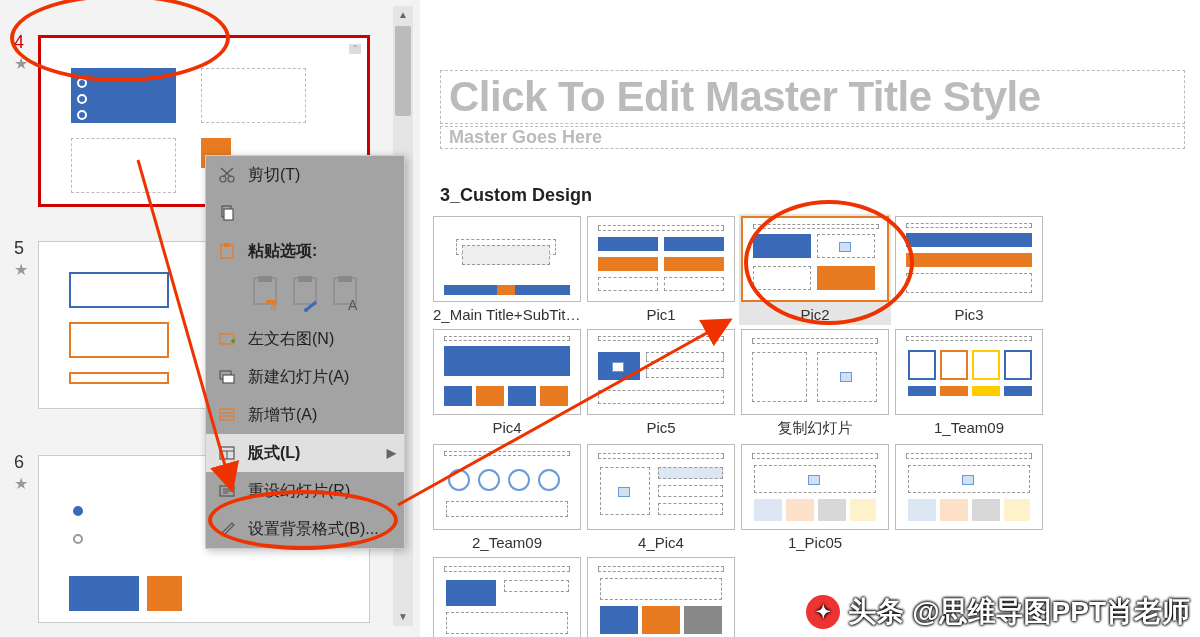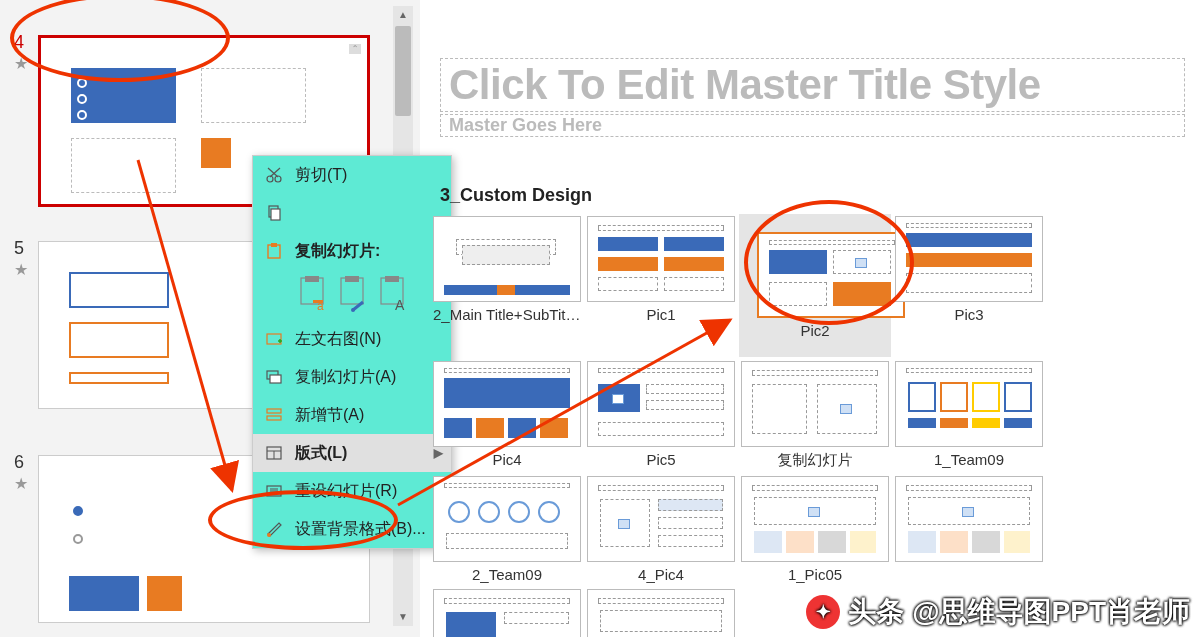--- a/index.html
+++ b/index.html
@@ -18,45 +18,45 @@
 .check-circle { width: 10px; height: 10px; border-radius: 50%; border: 2px solid #3a6ab8; position: absolute; }
 .check-circle.filled { background: #3a6ab8; }
 
 
 .vscroll { position: absolute; left: 393px; top: 6px; width: 20px; height: 620px; }
 .vscroll-track { background: #e5e5e5; width: 20px; height: 100%; }
 .vscroll-thumb { position: absolute; top: 20px; left: 2px; width: 16px; height: 90px; background: #bbb; border-radius: 2px;}
 .vscroll-arrow { position: absolute; width: 20px; height: 18px; background: #e5e5e5; text-align: center; font-size: 10px; color: #666; line-height: 18px;}
 
 
-.context-menu { position: absolute; left: 205px; top: 155px; width: 200px; background: #5eead4; border: 1px solid #ccc; box-shadow: 2px 2px 8px rgba(0,0,0,0.25); font-size: 16px; margin-left: 47px; }
+.context-menu { position: absolute; left: 205px; top: 155px; width: 200px; background: #a3a3a3; border: 1px solid #ccc; box-shadow: 2px 2px 8px rgba(0,0,0,0.25); font-size: 16px; }
 .menu-item { display: flex; align-items: center; height: 38px; padding: 0 10px; cursor: pointer; position: relative;}
 .menu-item.highlighted { background: #e0e0e0; font-weight: bold; }
 .menu-icon { width: 22px; height: 22px; margin-right: 10px; display: flex; align-items: center; justify-content: center; }
 .menu-label { flex: 1; color: #222; }
 .menu-label.strong { font-weight: bold; }
 .menu-chevron { position: absolute; right: 8px; color: #666; font-size: 12px;}
 .paste-row { display: flex; padding: 4px 0 8px 42px; gap: 6px; }
 .paste-btn { width: 34px; height: 38px; position: relative; }
 
 
-.main-title-area { position: absolute; left: 440px; top: 58px; width: 745px; }
+.main-title-area { position: absolute; left: 440px; top: 70px; width: 745px; }
 .title-placeholder { border: 1px dashed #bbb; padding: 2px 8px; }
 .title-text { font-size: 42px; font-weight: 700; color: #bbb; letter-spacing: -0.5px; }
 .subtitle-placeholder { border: 1px dashed #bbb; padding: 0 8px; margin-top: 2px;}
 .subtitle-text { font-size: 18px; font-weight: 600; color: #bbb; }
 
 
 .gallery { position: absolute; left: 425px; top: 175px; width: 770px; }
 .gallery-title { font-size: 18px; font-weight: 700; color: #222; margin: 10px 0 10px 15px; }
 .gallery-grid { display: flex; flex-wrap: wrap; gap: 6px; padding-left: 8px;}
 .layout-cell { width: 148px; text-align: center; }
 .layout-thumb { width: 148px; height: 86px; background: #fff; border: 1px solid #bbb; position: relative; overflow: hidden; }
 .layout-cell.hover .layout-thumb { border: 2px solid #e87b22; }
-.layout-cell.hover { background: #e5e5e5; padding: 18px; margin: -2px; width: 152px;}
+.layout-cell.hover { background: #e5e5e5; padding: 2px; margin: -2px; width: 152px;}
 .layout-label { font-size: 15px; color: #333; margin-top: 4px; white-space: nowrap; overflow: hidden; text-overflow: ellipsis; }
 .lt-dash { position: absolute; border: 1px dashed #999; }
 .lt-solid { position: absolute; }
 .pic-center { position: absolute; width: 12px; height: 10px; background: #cfe0f5; border: 1px solid #6a9bd8; }
 .circ { position: absolute; border-radius: 50%; border: 2px solid #6a9bd8; }
 
 
 .red-ellipse { position: absolute; border: 4px solid #e30; border-radius: 50%; pointer-events: none; }
 .arrow-svg { position: absolute; pointer-events: none; }
 
@@ -127,21 +127,21 @@
         </svg>
       </span>
   </div>
   <div class="menu-item">
     <span class="menu-icon">
         <svg width="18" height="18" viewBox="0 0 18 18">
           <rect x="3" y="3" width="12" height="13" fill="none" stroke="#e87b22" stroke-width="1.4"></rect>
           <rect x="6" y="1" width="6" height="4" fill="#e87b22"></rect>
         </svg>
       </span>
-    <span class="menu-label strong">复制幻灯片:</span>
+    <span class="menu-label strong">粘贴选项:</span>
   </div>
   <div class="paste-row">
     <div class="paste-btn"><svg width="34" height="38">
           <rect x="6" y="4" width="22" height="26" fill="none" stroke="#888" stroke-width="1.2"></rect>
           <rect x="10" y="2" width="14" height="6" fill="#888"></rect>
           <text x="22" y="36" font-size="12" fill="#e87b22">a</text>
           <rect x="18" y="26" width="10" height="3" fill="#e87b22"></rect>
         </svg></div>
     <div class="paste-btn"><svg width="34" height="38">
           <rect x="6" y="4" width="22" height="26" fill="none" stroke="#888" stroke-width="1.2"></rect>
@@ -165,21 +165,21 @@
       </span>
     <span class="menu-label">左文右图(N)</span>
   </div>
   <div class="menu-item">
     <span class="menu-icon">
         <svg width="18" height="18">
           <rect x="2" y="3" width="11" height="8" fill="none" stroke="#555" stroke-width="1.2"></rect>
           <rect x="5" y="7" width="11" height="8" fill="#fff" stroke="#555" stroke-width="1.2"></rect>
         </svg>
       </span>
-    <span class="menu-label">复制幻灯片(A)</span>
+    <span class="menu-label">新建幻灯片(A)</span>
   </div>
   <div class="menu-item">
     <span class="menu-icon">
         <svg width="18" height="18">
           <rect x="2" y="3" width="14" height="4" fill="none" stroke="#e87b22" stroke-width="1.2"></rect>
           <rect x="2" y="10" width="14" height="4" fill="none" stroke="#e87b22" stroke-width="1.2"></rect>
         </svg>
       </span>
     <span class="menu-label">新增节(A)</span>
   </div>

